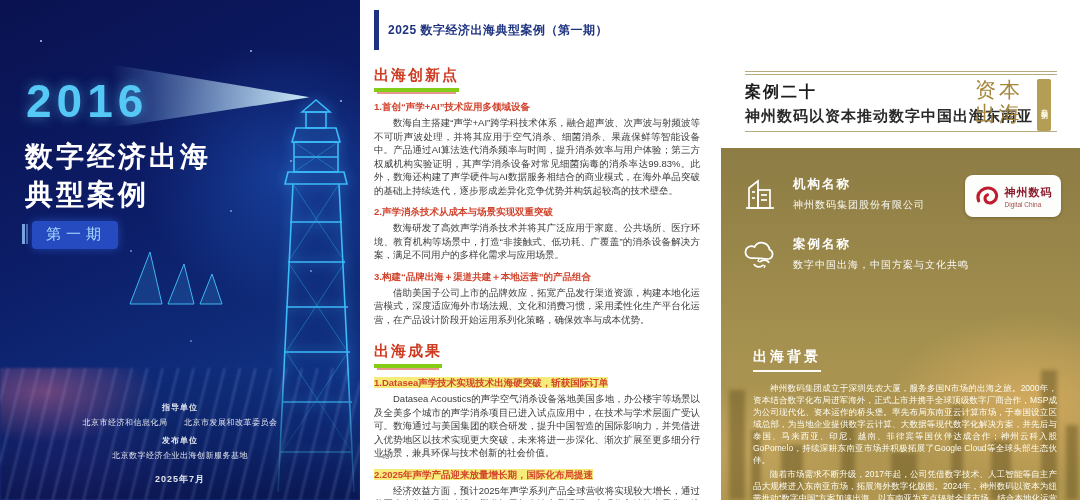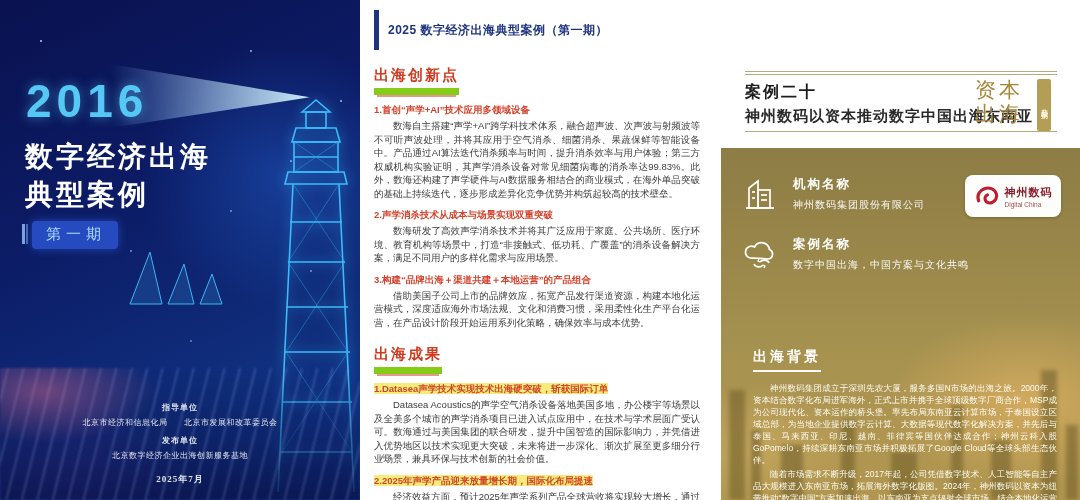--- a/index.html
+++ b/index.html
@@ -30,37 +30,37 @@
     filter:blur(1px); }
   .cover-year { position:absolute; left:26px; top:74px; font-size:46px; font-weight:bold; letter-spacing:5px; color:#56c8f6;
     text-shadow:0 0 12px rgba(86,200,246,.55); }
   .cover-title1 { position:absolute; left:25px; top:138px; font-size:28px; font-weight:bold; color:#ffffff; letter-spacing:3px; }
   .cover-title2 { position:absolute; left:25px; top:176px; font-size:28px; font-weight:bold; color:#ffffff; letter-spacing:3px; }
   .issue-badge { position:absolute; left:32px; top:221px; background:rgba(44,84,208,.85); color:#aadcff;
     font-size:15px; font-weight:normal; letter-spacing:5px; padding:4px 12px 5px 14px; border-radius:4px;
     box-shadow:0 0 10px rgba(60,120,255,.45); }
   .issue-ticks { position:absolute; left:22px; top:224px; width:6px; height:20px;
     border-left:3px solid rgba(150,200,255,.8); border-right:2px solid rgba(150,200,255,.45); }
-  .cover-footer { position:absolute; left:0; bottom:14px; width:360px; text-align:center; color:rgba(255,255,255,.88);font-family:Liberation Serif, serif; }
+  .cover-footer { position:absolute; left:0; bottom:14px; width:360px; text-align:center; color:rgba(255,255,255,.88); }
   .cover-footer .lab { font-size:8px; font-weight:bold; margin-top:7px; letter-spacing:1px; }
   .cover-footer .org { font-size:8px; margin-top:4px; letter-spacing:.5px; }
   .cover-footer .org span { margin:0 7px; }
   .cover-footer .date { font-size:9px; font-weight:bold; margin-top:12px; letter-spacing:1px; }
 
   
   #midpage { position:absolute; left:360px; top:0; width:411px; height:500px; background:#ffffff; }
   #midpage .edge-shadow { position:absolute; right:0; top:0; width:12px; height:500px;
     background:linear-gradient(to right, rgba(0,0,0,0), rgba(0,0,0,.10)); }
   .mid-inner { position:absolute; left:14px; top:10px; width:326px; }
   .mid-header { display:flex; align-items:center; }
   .mid-header .bar { width:5px; height:40px; background:#1e3380; margin-right:9px; }
   .mid-header .txt { font-size:12px; font-weight:bold; color:#1e3380; letter-spacing:.5px; }
   .sec { margin-top:16px; }
   .sec-title { display:inline-block; font-size:15px; font-weight:bold; color:#cf3b21; letter-spacing:2px;
-    padding-bottom:3px; border-bottom:7px solid #84cc16; box-shadow:0 5px 0 -3px rgba(210,68,46,.55); }
+    padding-bottom:3px; border-bottom:4px solid #84cc16; box-shadow:0 5px 0 -3px rgba(210,68,46,.55); }
   .sub { font-size:9.5px; font-weight:bold; color:#d2442e; margin-top:8px; line-height:13px; }
   .sub.hl span { background:#f6ec79; }
   .para { font-size:9.5px; color:#3b3b3b; line-height:13.5px; text-align:justify; text-indent:2em; margin-top:3px; }
   .pageno { position:absolute; left:18px; top:452px; font-size:8px; color:#8a8a8a; }
 
   
   #rightpage { position:absolute; left:713px; top:0; width:367px; height:500px; background:#ffffff; overflow:hidden; }
   .r-dline { position:absolute; left:32px; top:71px; width:312px; height:4px;
     border-top:1px solid #b5ab7c; border-bottom:1px solid #b5ab7c; }
   .r-sline { position:absolute; left:32px; top:131px; width:312px; border-top:1px solid #b5ab7c; }

